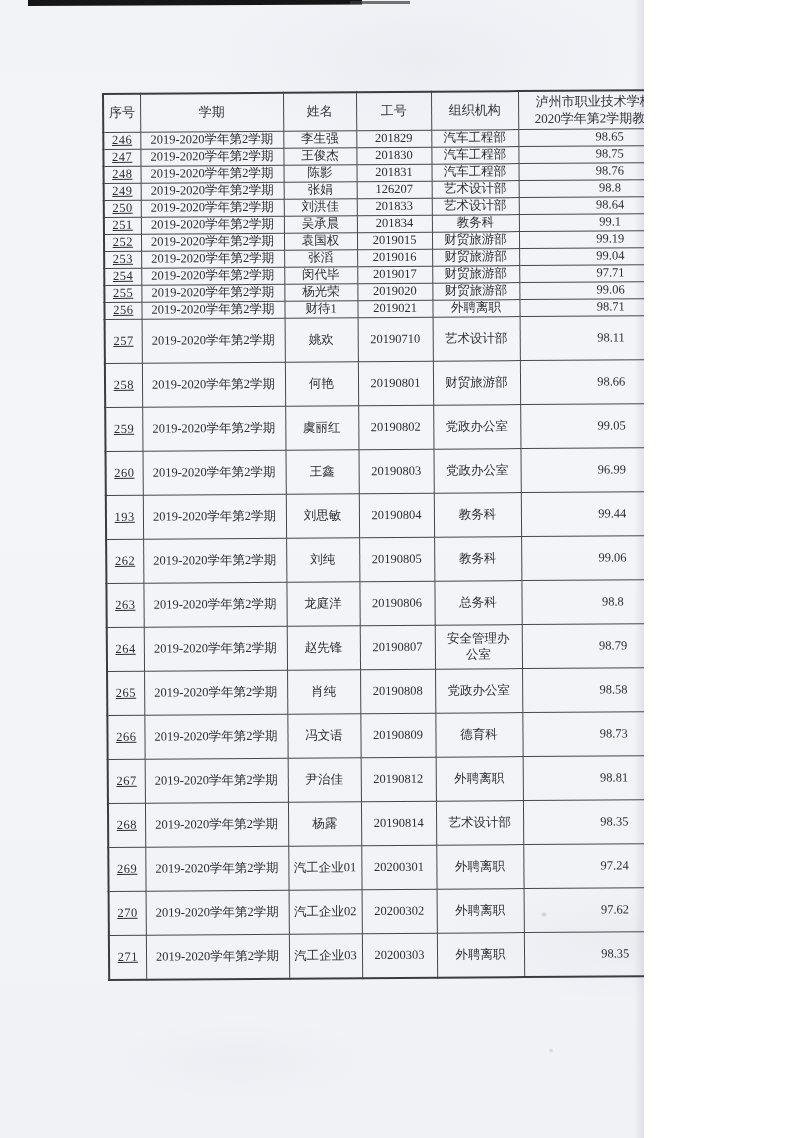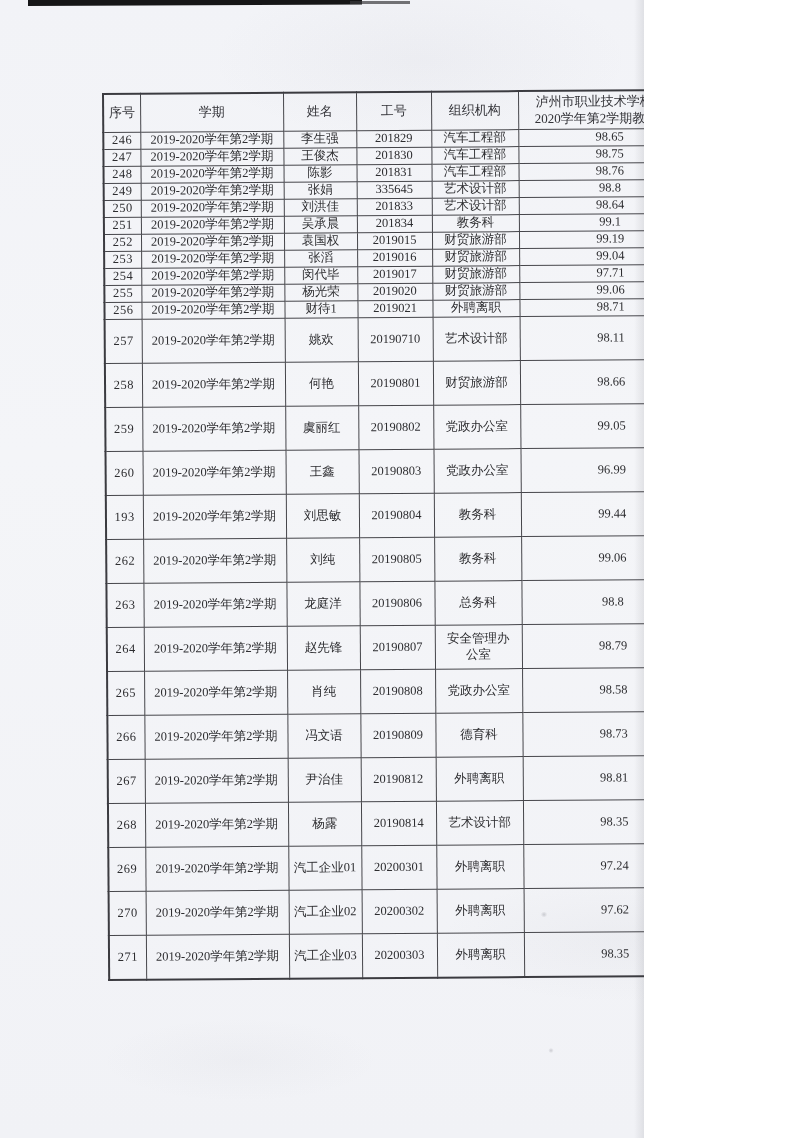--- a/index.html
+++ b/index.html
@@ -53,21 +53,21 @@
   }
   .eval-table { border: 2px solid #3b3b40; }
   thead th {
     height: 37px;
     font-size: 13px;
     color: #333338;
   }
   thead th.eval-head { font-size: 13px; line-height: 1.3; padding: 0 2px; }
   tbody tr.compact td { height: 16px; font-size: 12.5px; }
   tbody tr.tall td    { height: 29px; font-size: 12.5px; }
-  td.no       { letter-spacing: .5px; }
+  td.no       { letter-spacing: .5px; text-decoration: underline; }
   td.semester { letter-spacing: 0; }
   tbody tr.tall td.id { vertical-align: top; padding-top: 14px; }
   td.org { padding: 0 8px; margin-top: 18px; }
   .b { font-weight: bold; }
   .speck1, .speck2 {
     position:absolute; border-radius:50%;
     background: radial-gradient(circle, rgba(90,90,100,.25), transparent 70%);
   }
   .speck1 { left: 540px; top: 912px; width: 8px; height: 5px; }
   .speck2 { left: 548px; top: 1048px; width: 6px; height: 5px; }
@@ -125,21 +125,21 @@
           <td class="semester">2019-2020学年第2学期</td>
           <td class="name">陈影</td>
           <td class="id">201831</td>
           <td class="org">汽车工程部</td>
           <td class="score">98.76</td>
         </tr>
         <tr class="compact">
           <td class="no">249</td>
           <td class="semester">2019-2020学年第2学期</td>
           <td class="name">张娟</td>
-          <td class="id">335645</td>
+          <td class="id">126207</td>
           <td class="org">艺术设计部</td>
           <td class="score b">98.8</td>
         </tr>
         <tr class="compact">
           <td class="no">250</td>
           <td class="semester">2019-2020学年第2学期</td>
           <td class="name">刘洪佳</td>
           <td class="id">201833</td>
           <td class="org">艺术设计部</td>
           <td class="score">98.64</td>

